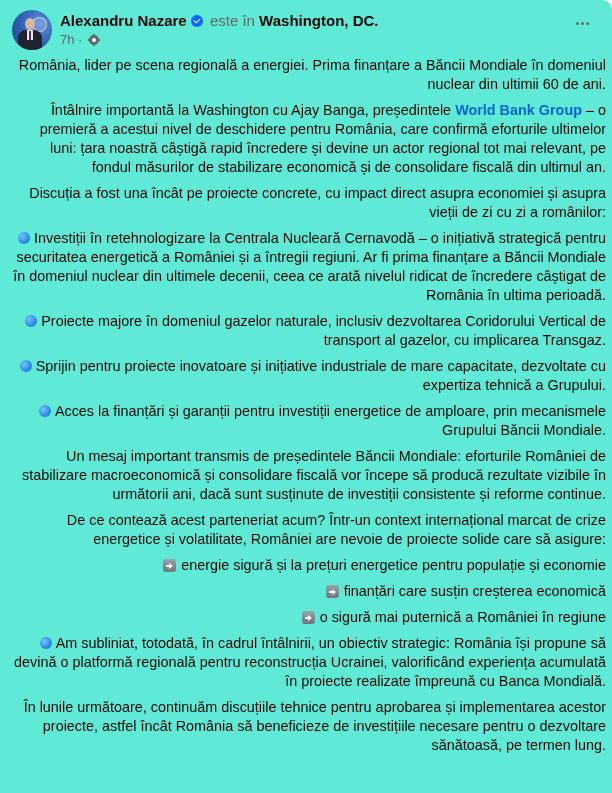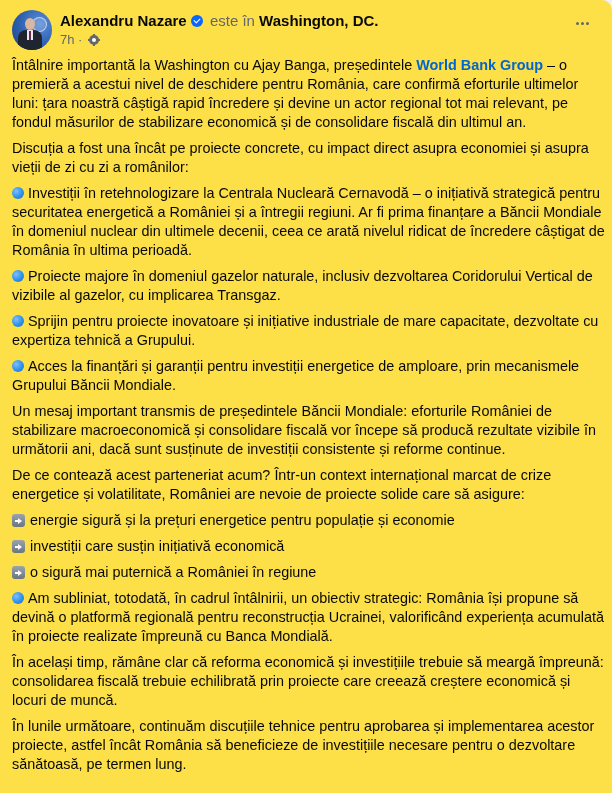--- a/index.html
+++ b/index.html
@@ -4,21 +4,21 @@
 <style>
   html, body { margin: 0; padding: 0; }
   body {
     width: 612px; height: 793px; overflow: hidden;
     background: #f0f2f5;
     font-family: "Liberation Sans", "DejaVu Sans", sans-serif;
     color: #080809;
   }
   .card {
     position: absolute; left: 0; top: 0; width: 612px; height: 793px;
-    background: #fde047; border-top-right-radius: 10px;
+    background: #5eead4; border-top-right-radius: 10px; text-align: right;
   }
   .header { position: absolute; left: 12px; top: 9px; right: 12px; height: 40px; }
   .avatar {
     position: absolute; left: 0; top: 1px; width: 40px; height: 40px; border-radius: 50%;
     overflow: hidden; background: radial-gradient(circle at 70% 35%, #5d8fd8 0%, #2c5fb0 55%, #1b3f80 100%);
     cursor: pointer;
   }
   .avatar .seal {
     position: absolute; right: 5px; top: 7px; width: 13px; height: 13px; border-radius: 50%;
     border: 1px solid rgba(255,255,255,0.6); background: rgba(255,255,255,0.15);
@@ -121,28 +121,28 @@
       <span class="gear"></span>
     </div>
     <div class="more">
       <i></i>
         <i></i>
         <i></i>
     </div>
   </div>
 
   <div class="content">
+    <p>România, lider pe scena regională a energiei. Prima finanțare a Băncii Mondiale în domeniul nuclear din ultimii 60 de ani.</p>
     <p><span>Întâlnire importantă la Washington cu Ajay Banga, președintele </span><span class="link">World Bank Group</span><span> – o premieră a acestui nivel de deschidere pentru România, care confirmă eforturile ultimelor luni: țara noastră câștigă rapid încredere și devine un actor regional tot mai relevant, pe fondul măsurilor de stabilizare economică și de consolidare fiscală din ultimul an.</span></p>
     <p>Discuția a fost una încât pe proiecte concrete, cu impact direct asupra economiei și asupra vieții de zi cu zi a românilor:</p>
     <p><span class="dot-emoji"></span><span>Investiții în retehnologizare la Centrala Nucleară Cernavodă – o inițiativă strategică pentru securitatea energetică a României și a întregii regiuni. Ar fi prima finanțare a Băncii Mondiale în domeniul nuclear din ultimele decenii, ceea ce arată nivelul ridicat de încredere câștigat de România în ultima perioadă.</span></p>
-    <p><span class="dot-emoji"></span><span>Proiecte majore în domeniul gazelor naturale, inclusiv dezvoltarea Coridorului Vertical de vizibile al gazelor, cu implicarea Transgaz.</span></p>
+    <p><span class="dot-emoji"></span><span>Proiecte majore în domeniul gazelor naturale, inclusiv dezvoltarea Coridorului Vertical de transport al gazelor, cu implicarea Transgaz.</span></p>
     <p><span class="dot-emoji"></span><span>Sprijin pentru proiecte inovatoare și inițiative industriale de mare capacitate, dezvoltate cu expertiza tehnică a Grupului.</span></p>
     <p><span class="dot-emoji"></span><span>Acces la finanțări și garanții pentru investiții energetice de amploare, prin mecanismele Grupului Băncii Mondiale.</span></p>
     <p>Un mesaj important transmis de președintele Băncii Mondiale: eforturile României de stabilizare macroeconomică și consolidare fiscală vor începe să producă rezultate vizibile în următorii ani, dacă sunt susținute de investiții consistente și reforme continue.</p>
     <p>De ce contează acest parteneriat acum? Într-un context internațional marcat de crize energetice și volatilitate, României are nevoie de proiecte solide care să asigure:</p>
     <p><span class="arrow-emoji"></span><span>energie sigură și la prețuri energetice pentru populație și economie</span></p>
-    <p><span class="arrow-emoji"></span><span>investiții care susțin inițiativă economică</span></p>
+    <p><span class="arrow-emoji"></span><span>finanțări care susțin creșterea economică</span></p>
     <p><span class="arrow-emoji"></span><span>o sigură mai puternică a României în regiune</span></p>
     <p><span class="dot-emoji"></span><span>Am subliniat, totodată, în cadrul întâlnirii, un obiectiv strategic: România își propune să devină o platformă regională pentru reconstrucția Ucrainei, valorificând experiența acumulată în proiecte realizate împreună cu Banca Mondială.</span></p>
-    <p>În același timp, rămâne clar că reforma economică și investițiile trebuie să meargă împreună: consolidarea fiscală trebuie echilibrată prin proiecte care creează creștere economică și locuri de muncă.</p>
     <p>În lunile următoare, continuăm discuțiile tehnice pentru aprobarea și implementarea acestor proiecte, astfel încât România să beneficieze de investițiile necesare pentru o dezvoltare sănătoasă, pe termen lung.</p>
   </div>
 </div>
 
 </body></html>

